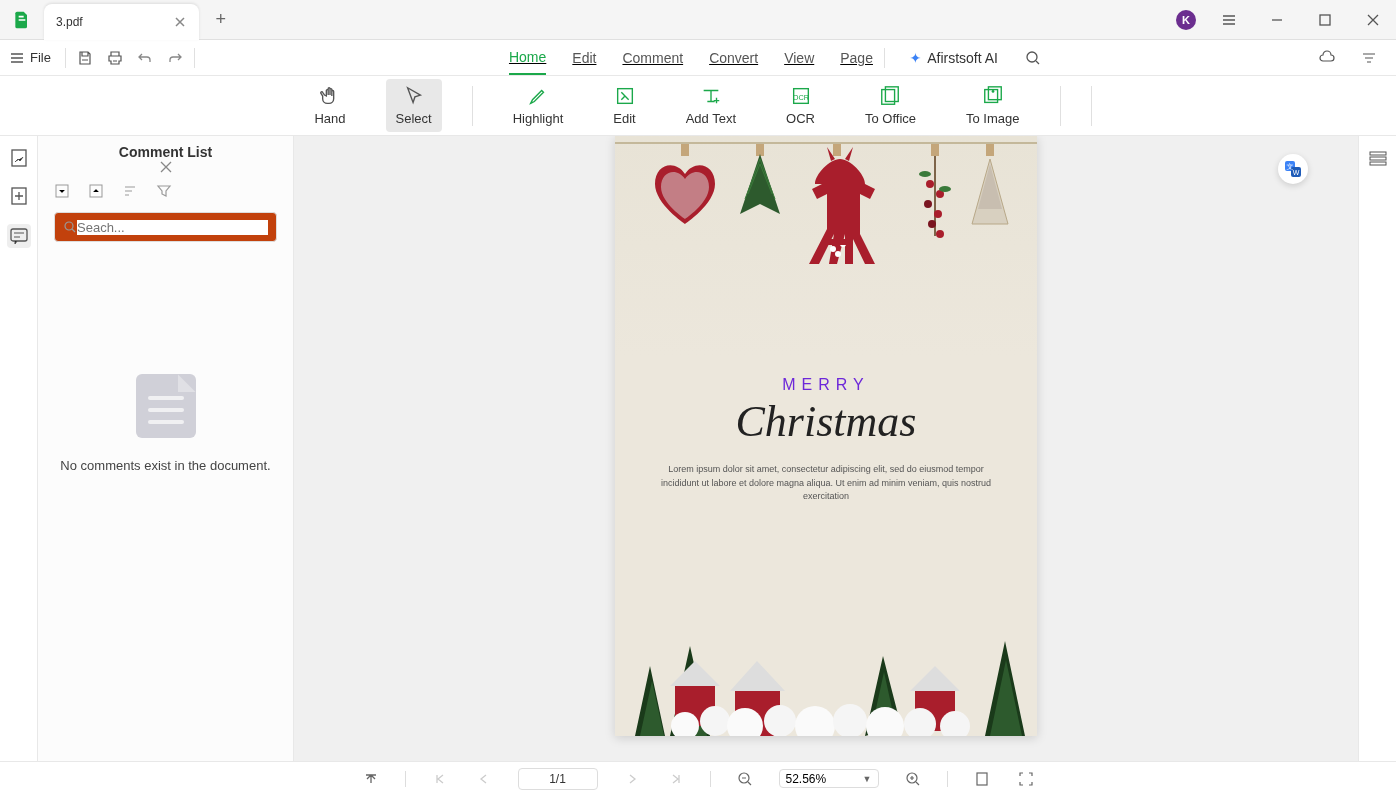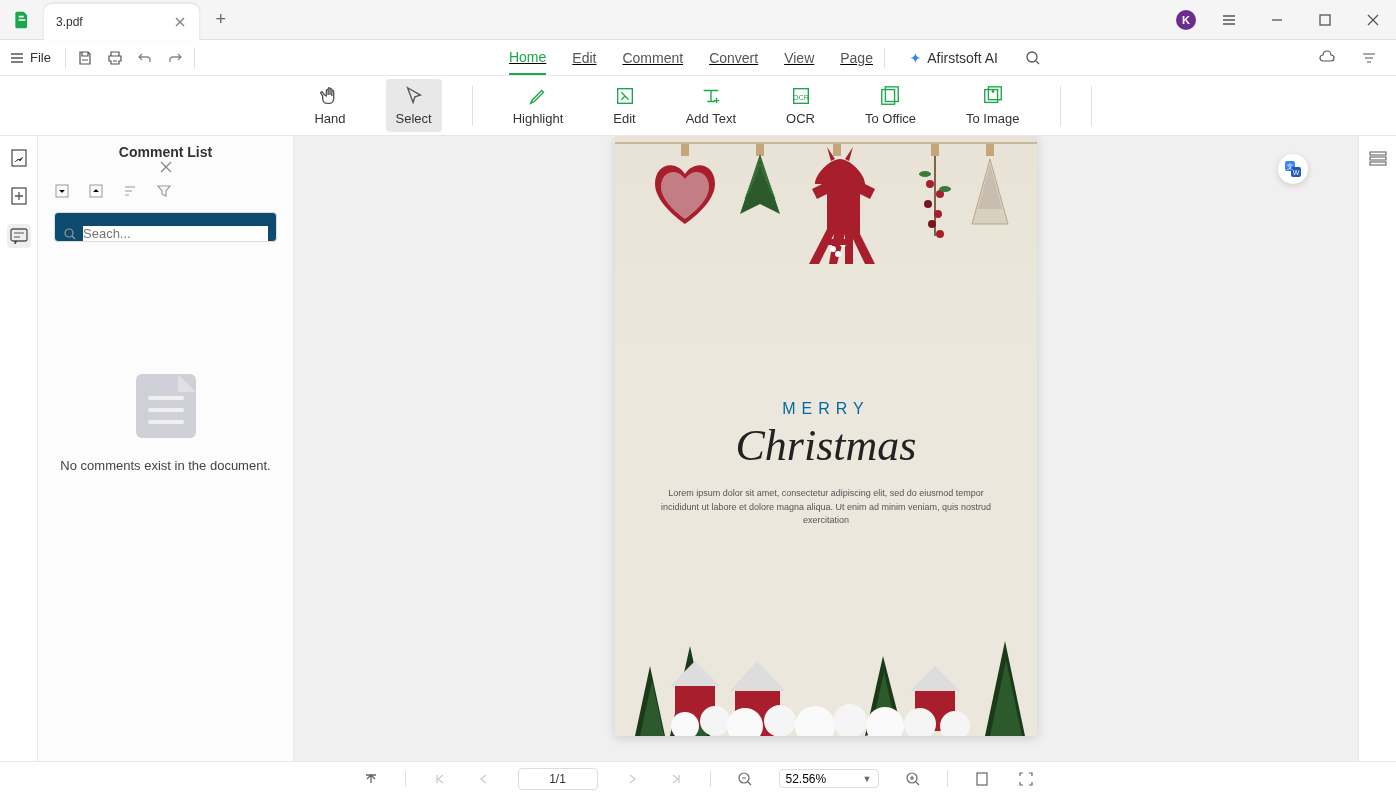--- a/index.html
+++ b/index.html
@@ -44,42 +44,42 @@
 .strip-icon { width: 20px; height: 20px; color: #555; cursor: pointer; }
 .strip-icon.active { background: #eee; border-radius: 4px; padding: 2px; width: 24px; height: 24px; }
 
 
 .comment-panel { width: 256px; background: #fcfcfc; border-right: 1px solid #e8e8e8; display: flex; flex-direction: column; }
 .panel-header { height: 38px; display: flex; align-items: center; justify-content: flex-end; padding: 0 16px; flex-direction: column; }
 .panel-title { font-size: 14px; font-weight: 600; color: #333; }
 .panel-close { width: 14px; height: 14px; color: #888; cursor: pointer; }
 .panel-tools { height: 34px; display: flex; align-items: center; gap: 18px; padding: 0 16px; }
 .panel-tool-icon { width: 16px; height: 16px; color: #999; cursor: pointer; }
-.search-box { margin: 4px 16px; height: 30px; border: 1px solid #ddd; border-radius: 4px; display: flex; align-items: flex-end; padding: 0 8px; gap: 6px; background: #0c4a6e; }
+.search-box { margin: 4px 16px; height: 30px; border: 1px solid #ddd; border-radius: 4px; display: flex; align-items: center; padding: 0 8px; background: #c2410c; }
 .search-input { border: none; outline: none; font-size: 13px; flex: 1; color: #888; }
 .empty-state { flex: 1; display: flex; flex-direction: column; align-items: center; justify-content: center; padding-bottom: 160px; }
 .empty-icon { width: 60px; height: 64px; background: #d0d0d8; border-radius: 6px 6px 6px 6px; position: relative; margin-bottom: 20px; }
 .empty-icon::before { content: ''; position: absolute; top: 0; right: 0; width: 18px; height: 18px; background: #e0e0e5; clip-path: polygon(0 0, 100% 100%, 0 100%); }
 .empty-lines { position: absolute; top: 22px; left: 12px; right: 12px; }
 .empty-line { height: 4px; background: #f0f0f2; margin-bottom: 8px; border-radius: 2px; }
 .empty-text { font-size: 13px; color: #444; }
 
 
 .viewer { flex: 1; background: #f0f0f0; position: relative; display: flex; justify-content: center; overflow: hidden; }
 .page { width: 422px; height: 600px; background: #ece7dc; box-shadow: 0 2px 10px rgba(0,0,0,0.15); position: relative; margin-top: 0; }
 .page-deco-top { height: 220px; background: linear-gradient(to bottom, #e8e3d6 0%, #ece7dc 100%); position: relative; }
 .clothesline { position: absolute; top: 6px; left: 0; right: 0; height: 2px; background: #c4b89a; }
 .ornament { position: absolute; top: 8px; }
 .orn-heart { left: 30px; width: 80px; height: 100px; }
 .orn-pine { left: 120px; width: 50px; height: 80px; }
 .orn-deer { left: 170px; width: 110px; height: 150px; }
 .orn-berries { left: 295px; width: 50px; height: 115px; }
 .orn-tree { left: 345px; width: 60px; height: 95px; }
 .page-text { position: absolute; top: 240px; left: 0; right: 0; text-align: center; }
-.merry { font-size: 16px; letter-spacing: 6px; color: #0369a1; font-weight: 400; margin-top: 24px; }
+.merry { font-size: 16px; letter-spacing: 6px; color: #6d28d9; font-weight: 400; }
 .christmas { font-size: 44px; font-family: 'Brush Script MT', cursive; font-style: italic; color: #222; margin-top: 2px; }
 .body-text { font-size: 9px; color: #555; margin-top: 16px; padding: 0 40px; line-height: 1.5; }
 .page-bottom { position: absolute; bottom: 0; left: 0; right: 0; height: 170px; }
 
 .right-strip { width: 38px; background: #fff; border-left: 1px solid #e8e8e8; display: flex; flex-direction: column; align-items: center; padding-top: 12px; }
 .floating-btn { position: absolute; top: 18px; right: 50px; width: 30px; height: 30px; border-radius: 50%; background: #fff; box-shadow: 0 2px 6px rgba(0,0,0,0.15); display: flex; align-items: center; justify-content: center; cursor: pointer; }
 
 
 .status-bar { height: 34px; display: flex; align-items: center; justify-content: center; background: #fff; border-top: 1px solid #e8e8e8; gap: 24px; }
 .status-btn { width: 20px; height: 20px; color: #666; cursor: pointer; display: flex; align-items: center; justify-content: center; }

